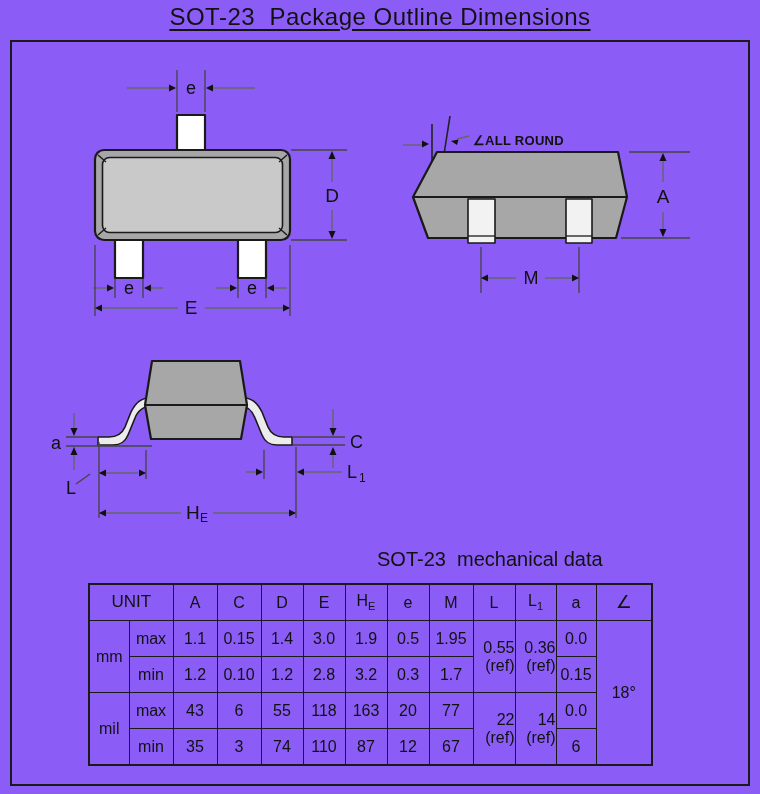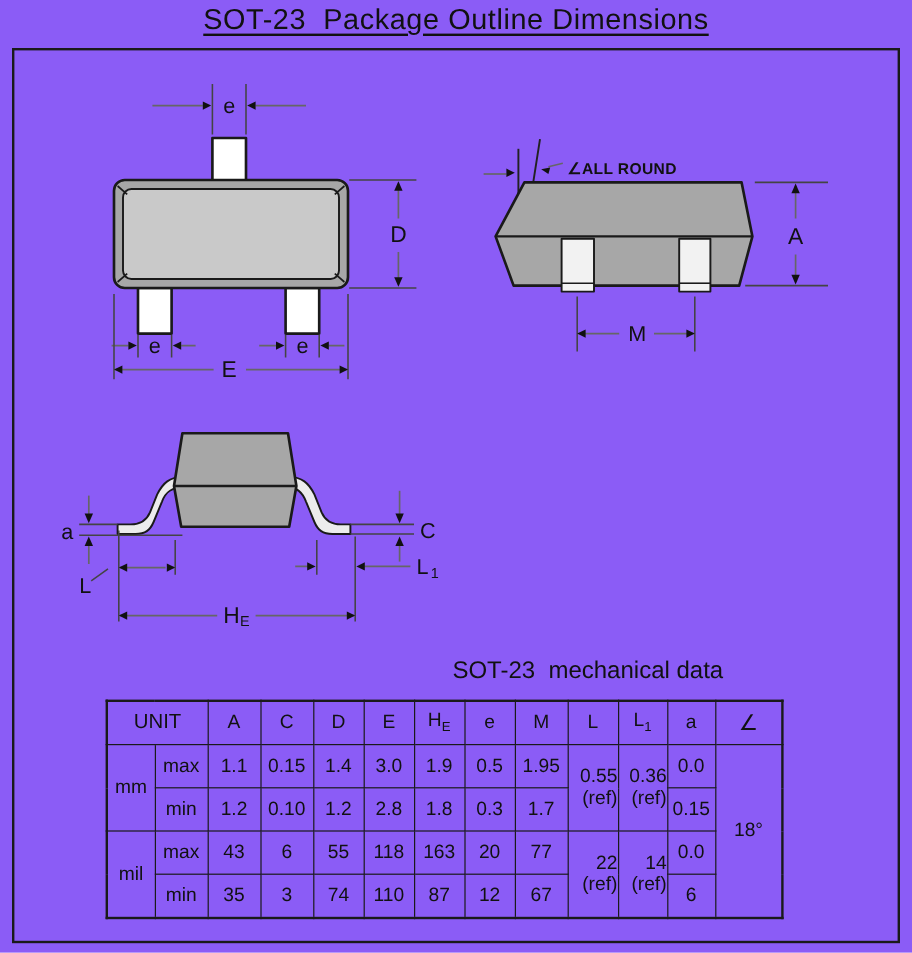--- a/index.html
+++ b/index.html
@@ -241,21 +241,21 @@
         </td>
         <td>0.0</td>
         <td rowspan="4">18°</td>
       </tr>
       <tr>
         <td>min</td>
         <td>1.2</td>
         <td>0.10</td>
         <td>1.2</td>
         <td>2.8</td>
-        <td>1.8</td>
+        <td>3.2</td>
         <td>0.3</td>
         <td>1.7</td>
         <td>0.15</td>
       </tr>
       <tr>
         <td rowspan="2">mil</td>
         <td>max</td>
         <td>43</td>
         <td>6</td>
         <td>55</td>

